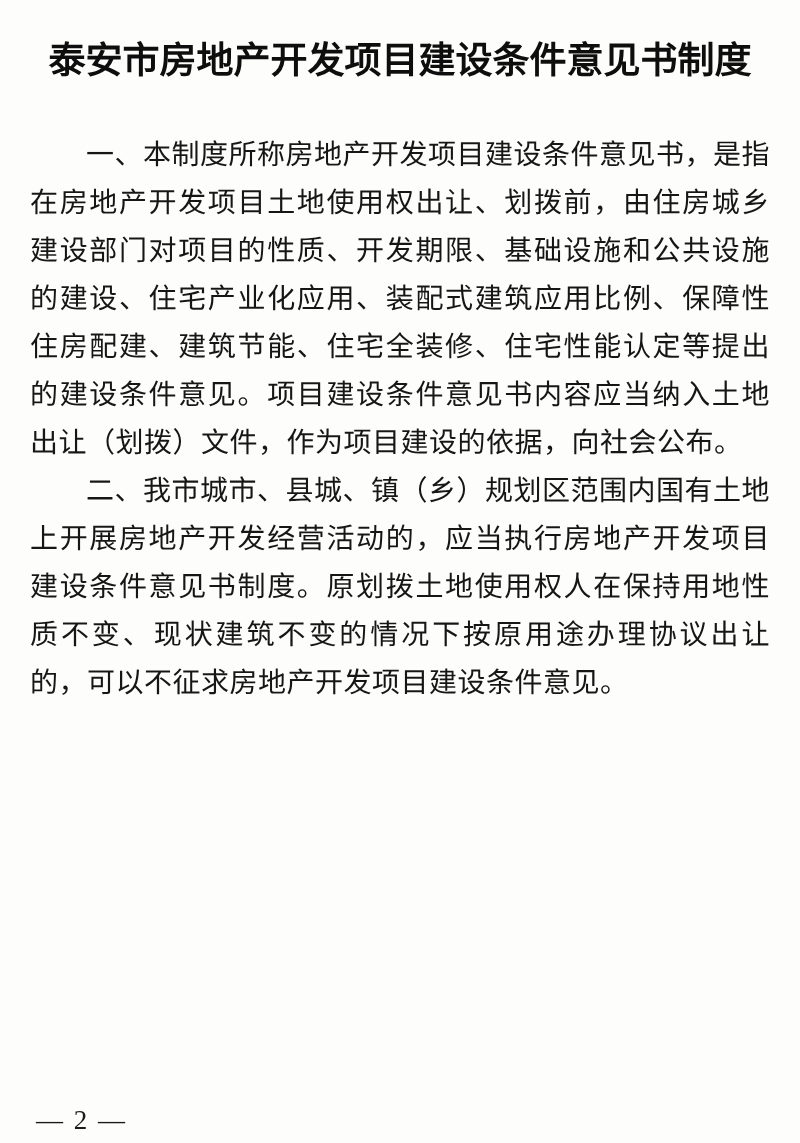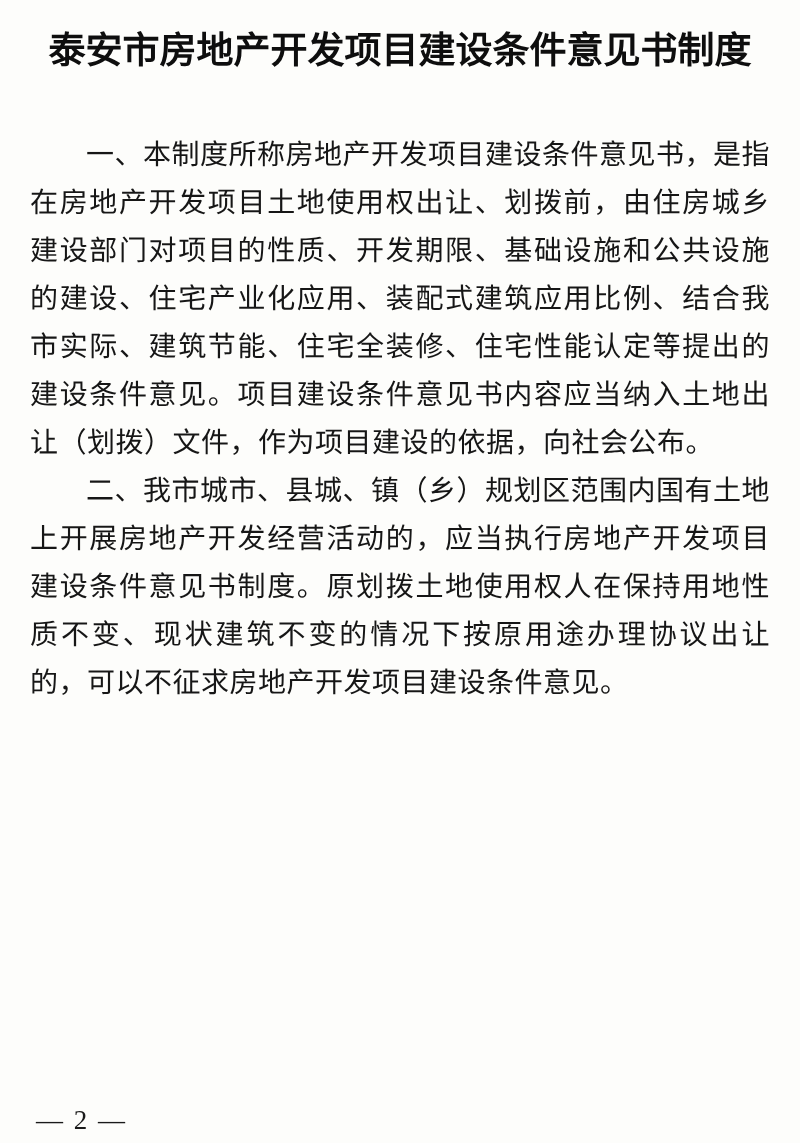--- a/index.html
+++ b/index.html
@@ -13,21 +13,21 @@
     width: 800px;
     height: 1143px;
     margin: 0 auto;
     background: #fdfdfb;
     color: #161616;
     font-family: "Liberation Serif", "DejaVu Serif", serif;
     overflow: hidden;
   }
   .title {
     position: absolute;
-    top: 26px;
+    top: 36px;
     left: 0;
     width: 100%;
     margin: 0;
     text-align: center;
     font-size: 37px;
     line-height: 50px;
     font-weight: bold;
     letter-spacing: 0px;
     color: #0e0e0e;
   }
@@ -57,18 +57,18 @@
     color: #1a1a1a;
   }
 </style>
 </head>
 <body>
 
 <div class="page">
   <h1 class="title">泰安市房地产开发项目建设条件意见书制度</h1>
 
   <div class="content">
-    <p class="para">一、本制度所称房地产开发项目建设条件意见书，是指在房地产开发项目土地使用权出让、划拨前，由住房城乡建设部门对项目的性质、开发期限、基础设施和公共设施的建设、住宅产业化应用、装配式建筑应用比例、结合我市实际、建筑节能、住宅全装修、住宅性能认定等提出的建设条件意见。项目建设条件意见书内容应当纳入土地出让（划拨）文件，作为项目建设的依据，向社会公布。</p>
+    <p class="para">一、本制度所称房地产开发项目建设条件意见书，是指在房地产开发项目土地使用权出让、划拨前，由住房城乡建设部门对项目的性质、开发期限、基础设施和公共设施的建设、住宅产业化应用、装配式建筑应用比例、保障性住房配建、建筑节能、住宅全装修、住宅性能认定等提出的建设条件意见。项目建设条件意见书内容应当纳入土地出让（划拨）文件，作为项目建设的依据，向社会公布。</p>
     <p class="para">二、我市城市、县城、镇（乡）规划区范围内国有土地上开展房地产开发经营活动的，应当执行房地产开发项目建设条件意见书制度。原划拨土地使用权人在保持用地性质不变、现状建筑不变的情况下按原用途办理协议出让的，可以不征求房地产开发项目建设条件意见。</p>
   </div>
 
   <div class="footer">— 2 —</div>
 </div>
 
 </body></html>

